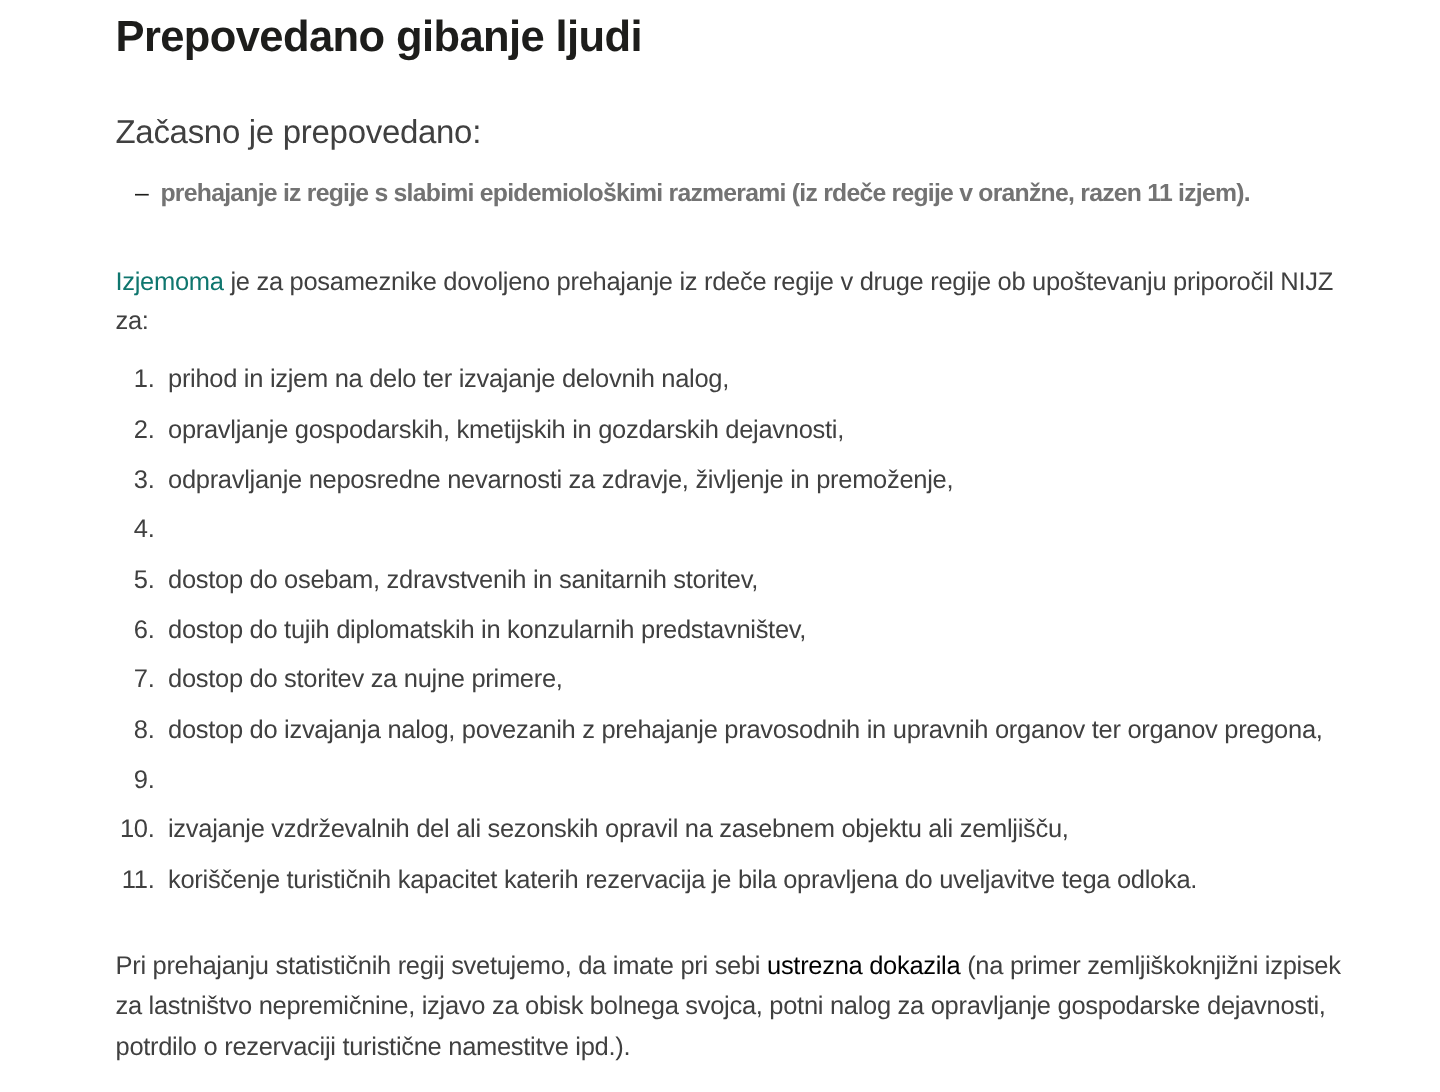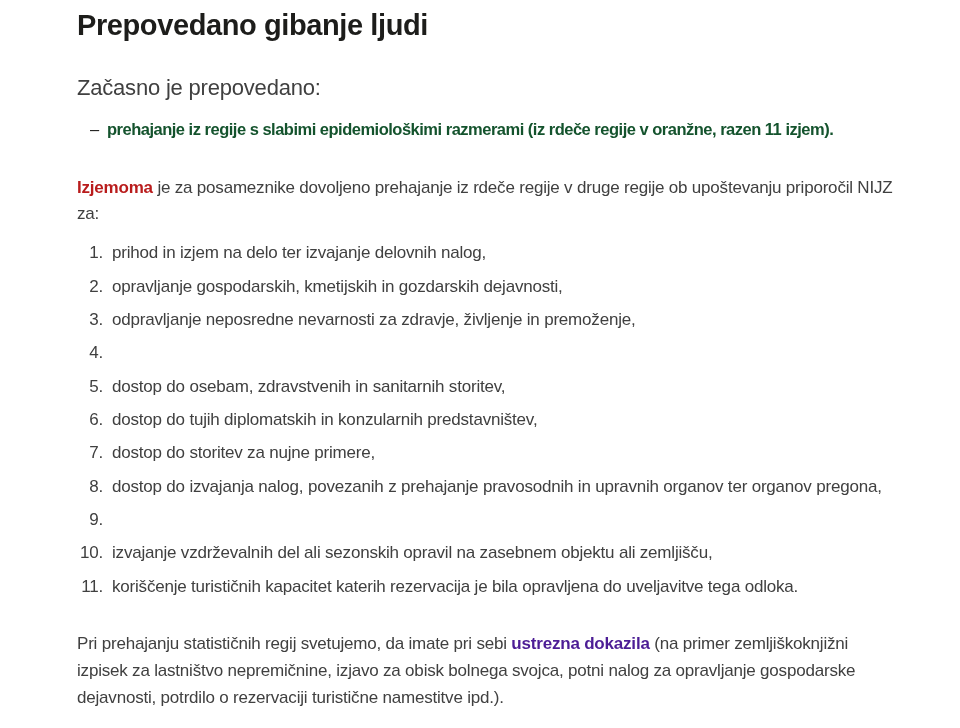--- a/index.html
+++ b/index.html
@@ -39,33 +39,33 @@
     margin: 0 0 33px 0;
     font-size: 16.5px;
     line-height: 1.5;
   }
   .dash-item .dash {
     width: 17px;
     flex-shrink: 0;
     color: #1d1d1b;
   }
   .dash-item strong {
-    color: #14532d;
+    color: #737373;
     font-weight: 700;
     letter-spacing: -0.5px;
   }
   p.exception-intro {
     margin: 0 0 12px 0;
     font-size: 17px;
     line-height: 1.58;
     max-width: 856px;
   }
   p.exception-intro strong {
-    color: #b91c1c;
-    font-weight: 700;
+    color: #0f766e;
+    font-weight: 400;
   }
   ol.exceptions {
     list-style: none;
     margin: 0 0 31px 0;
     padding: 0;
   }
   ol.exceptions li {
     display: flex;
     align-items: flex-start;
     font-size: 17px;
@@ -80,22 +80,22 @@
     flex-shrink: 0;
     margin-right: 9px;
   }
   p.advice {
     margin: 0;
     font-size: 17px;
     line-height: 1.58;
     max-width: 856px;
   }
   p.advice strong {
-    color: #4c1d95;
-    font-weight: 700;
+    color: #000000;
+    font-weight: 400;
   }
 </style>
 </head>
 <body>
 
 <main class="page">
 
   <h1 class="page-title">Prepovedano gibanje ljudi</h1>
 
   <p class="intro">Začasno je prepovedano:</p>

